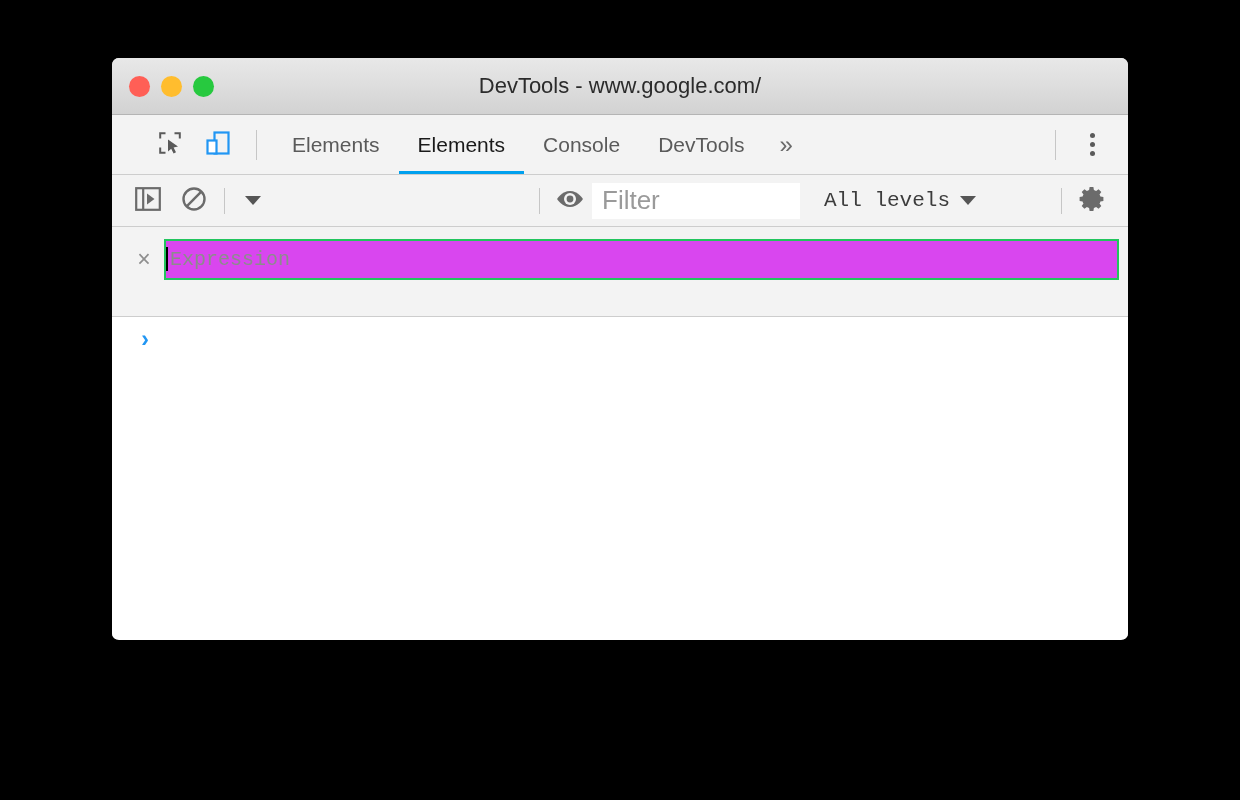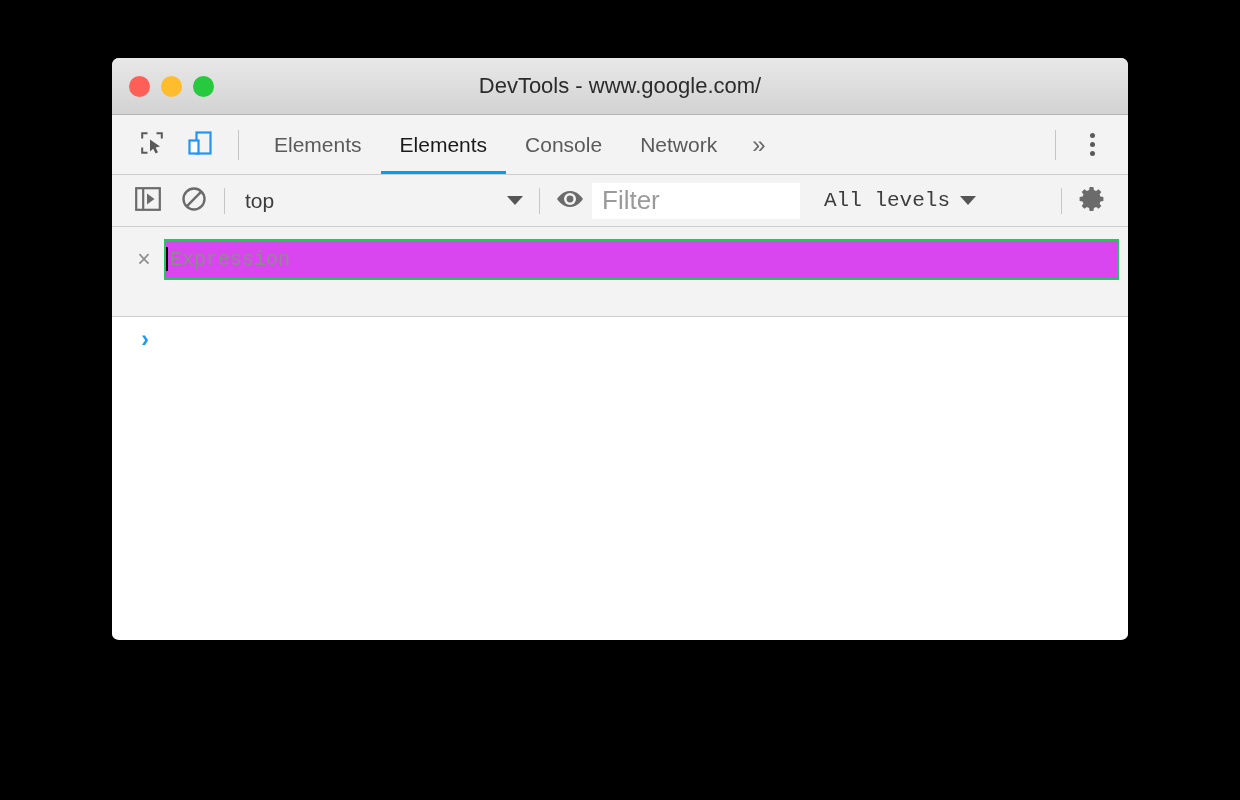--- a/index.html
+++ b/index.html
@@ -63,20 +63,21 @@
 
   
   #tabbar {
     position: relative;
     height: 60px;
     background: #f3f3f3;
     border-bottom: 1px solid #cdcdcd;
     box-sizing: border-box;
     display: flex;
     align-items: center;
+    padding-left: 18px;
   }
   .tb-icon-btn {
     width: 44px;
     height: 44px;
     display: flex;
     align-items: center;
     justify-content: center;
     flex: none;
   }
   #inspect-btn { margin-left: 18px; }
@@ -348,21 +349,21 @@
     <div class="tab">
       <span>Elements</span>
     </div>
     <div class="tab active">
       <span>Elements</span>
     </div>
     <div class="tab">
       <span>Console</span>
     </div>
     <div class="tab">
-      <span>Network</span>
+      <span>DevTools</span>
     </div>
 
     <div id="tab-more">
       <span>»</span>
     </div>
 
     <div id="tabbar-right">
       <div class="vdiv"></div>
       <div id="kebab-btn">
         <span style="display:flex;flex-direction:column;gap:4px;">
@@ -391,21 +392,20 @@
         <svg width="26" height="26" viewBox="0 0 26 26">
           <circle cx="13" cy="13" r="10.5" fill="none" stroke="#6b6b6b" stroke-width="2.4"></circle>
           <line x1="5.7" y1="20.3" x2="20.3" y2="5.7" stroke="#6b6b6b" stroke-width="2.4"></line>
         </svg>
       </span>
     </div>
 
     <div class="vdiv"></div>
 
     <div id="context-selector">
-      <span id="context-label">top</span>
       <span class="caret"></span>
     </div>
 
     <div class="vdiv"></div>
 
     <div class="ct-icon-btn">
       <span>
         <svg width="30" height="22" viewBox="0 0 30 22">
           <path d="M15 3 C23 3 28 11 28 11 C28 11 23 19 15 19 C7 19 2 11 2 11 C2 11 7 3 15 3 Z" fill="#6b6b6b"></path>
           <circle cx="15" cy="11" r="6" fill="#f3f3f3"></circle>

